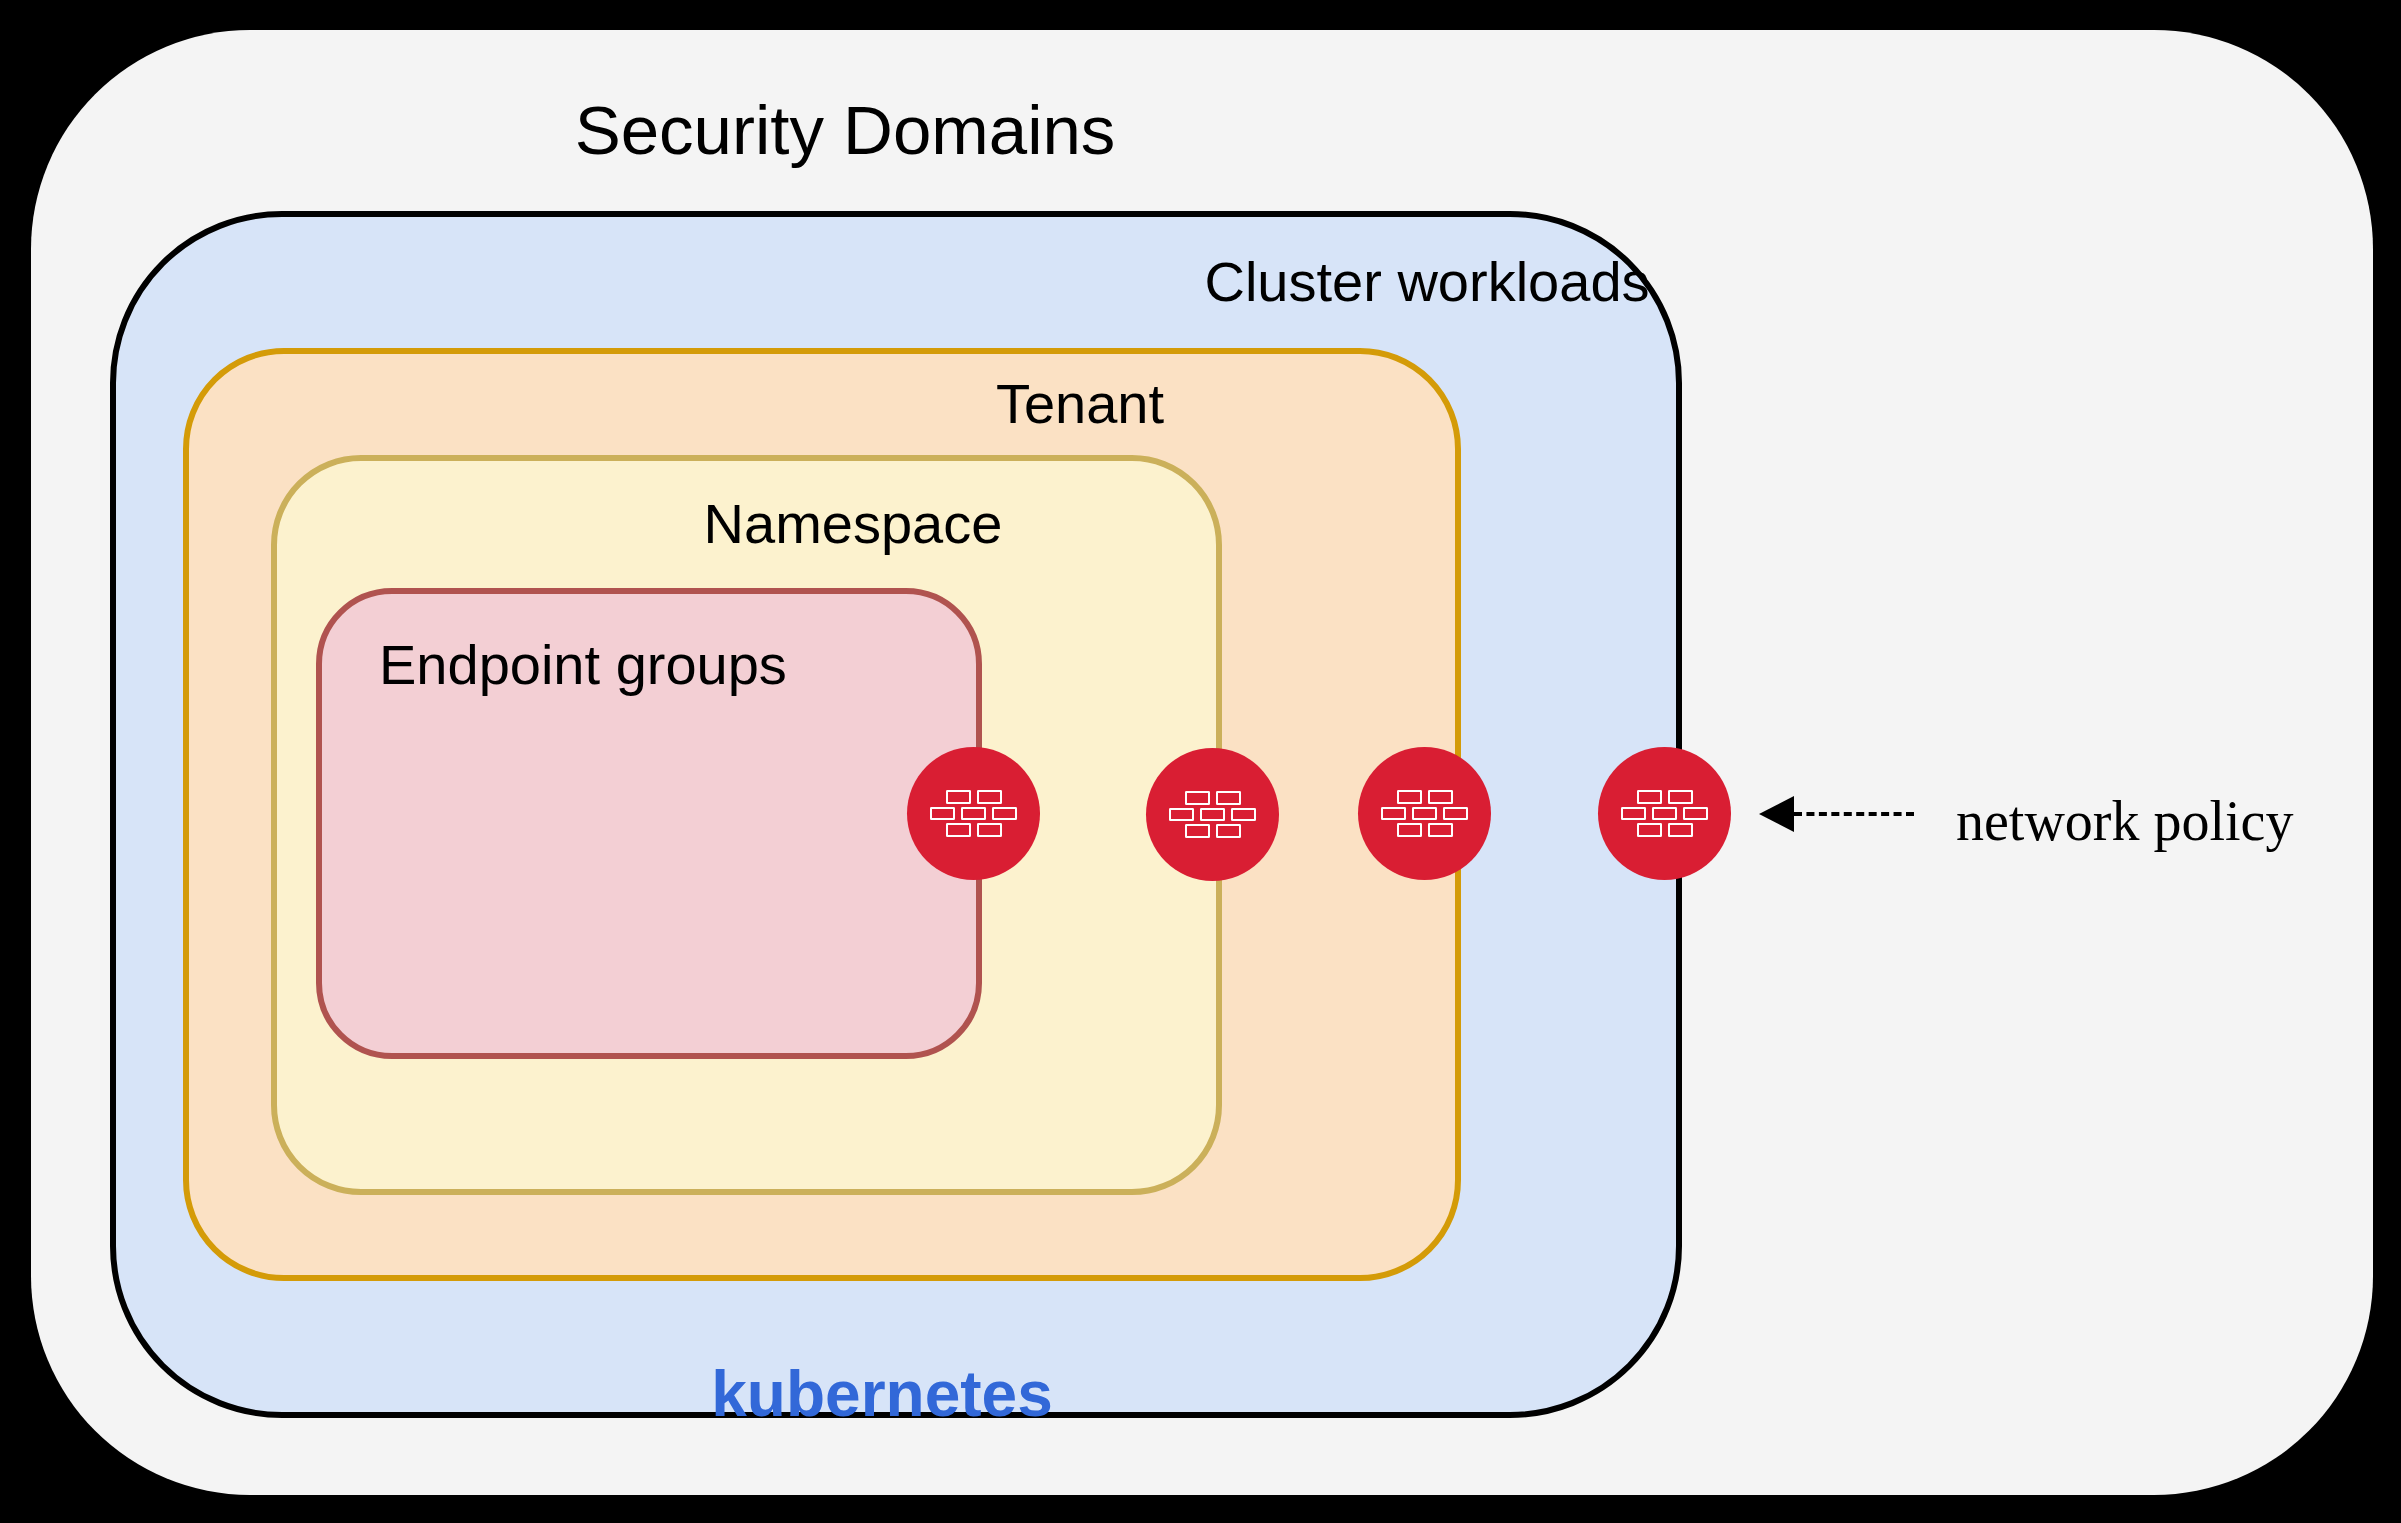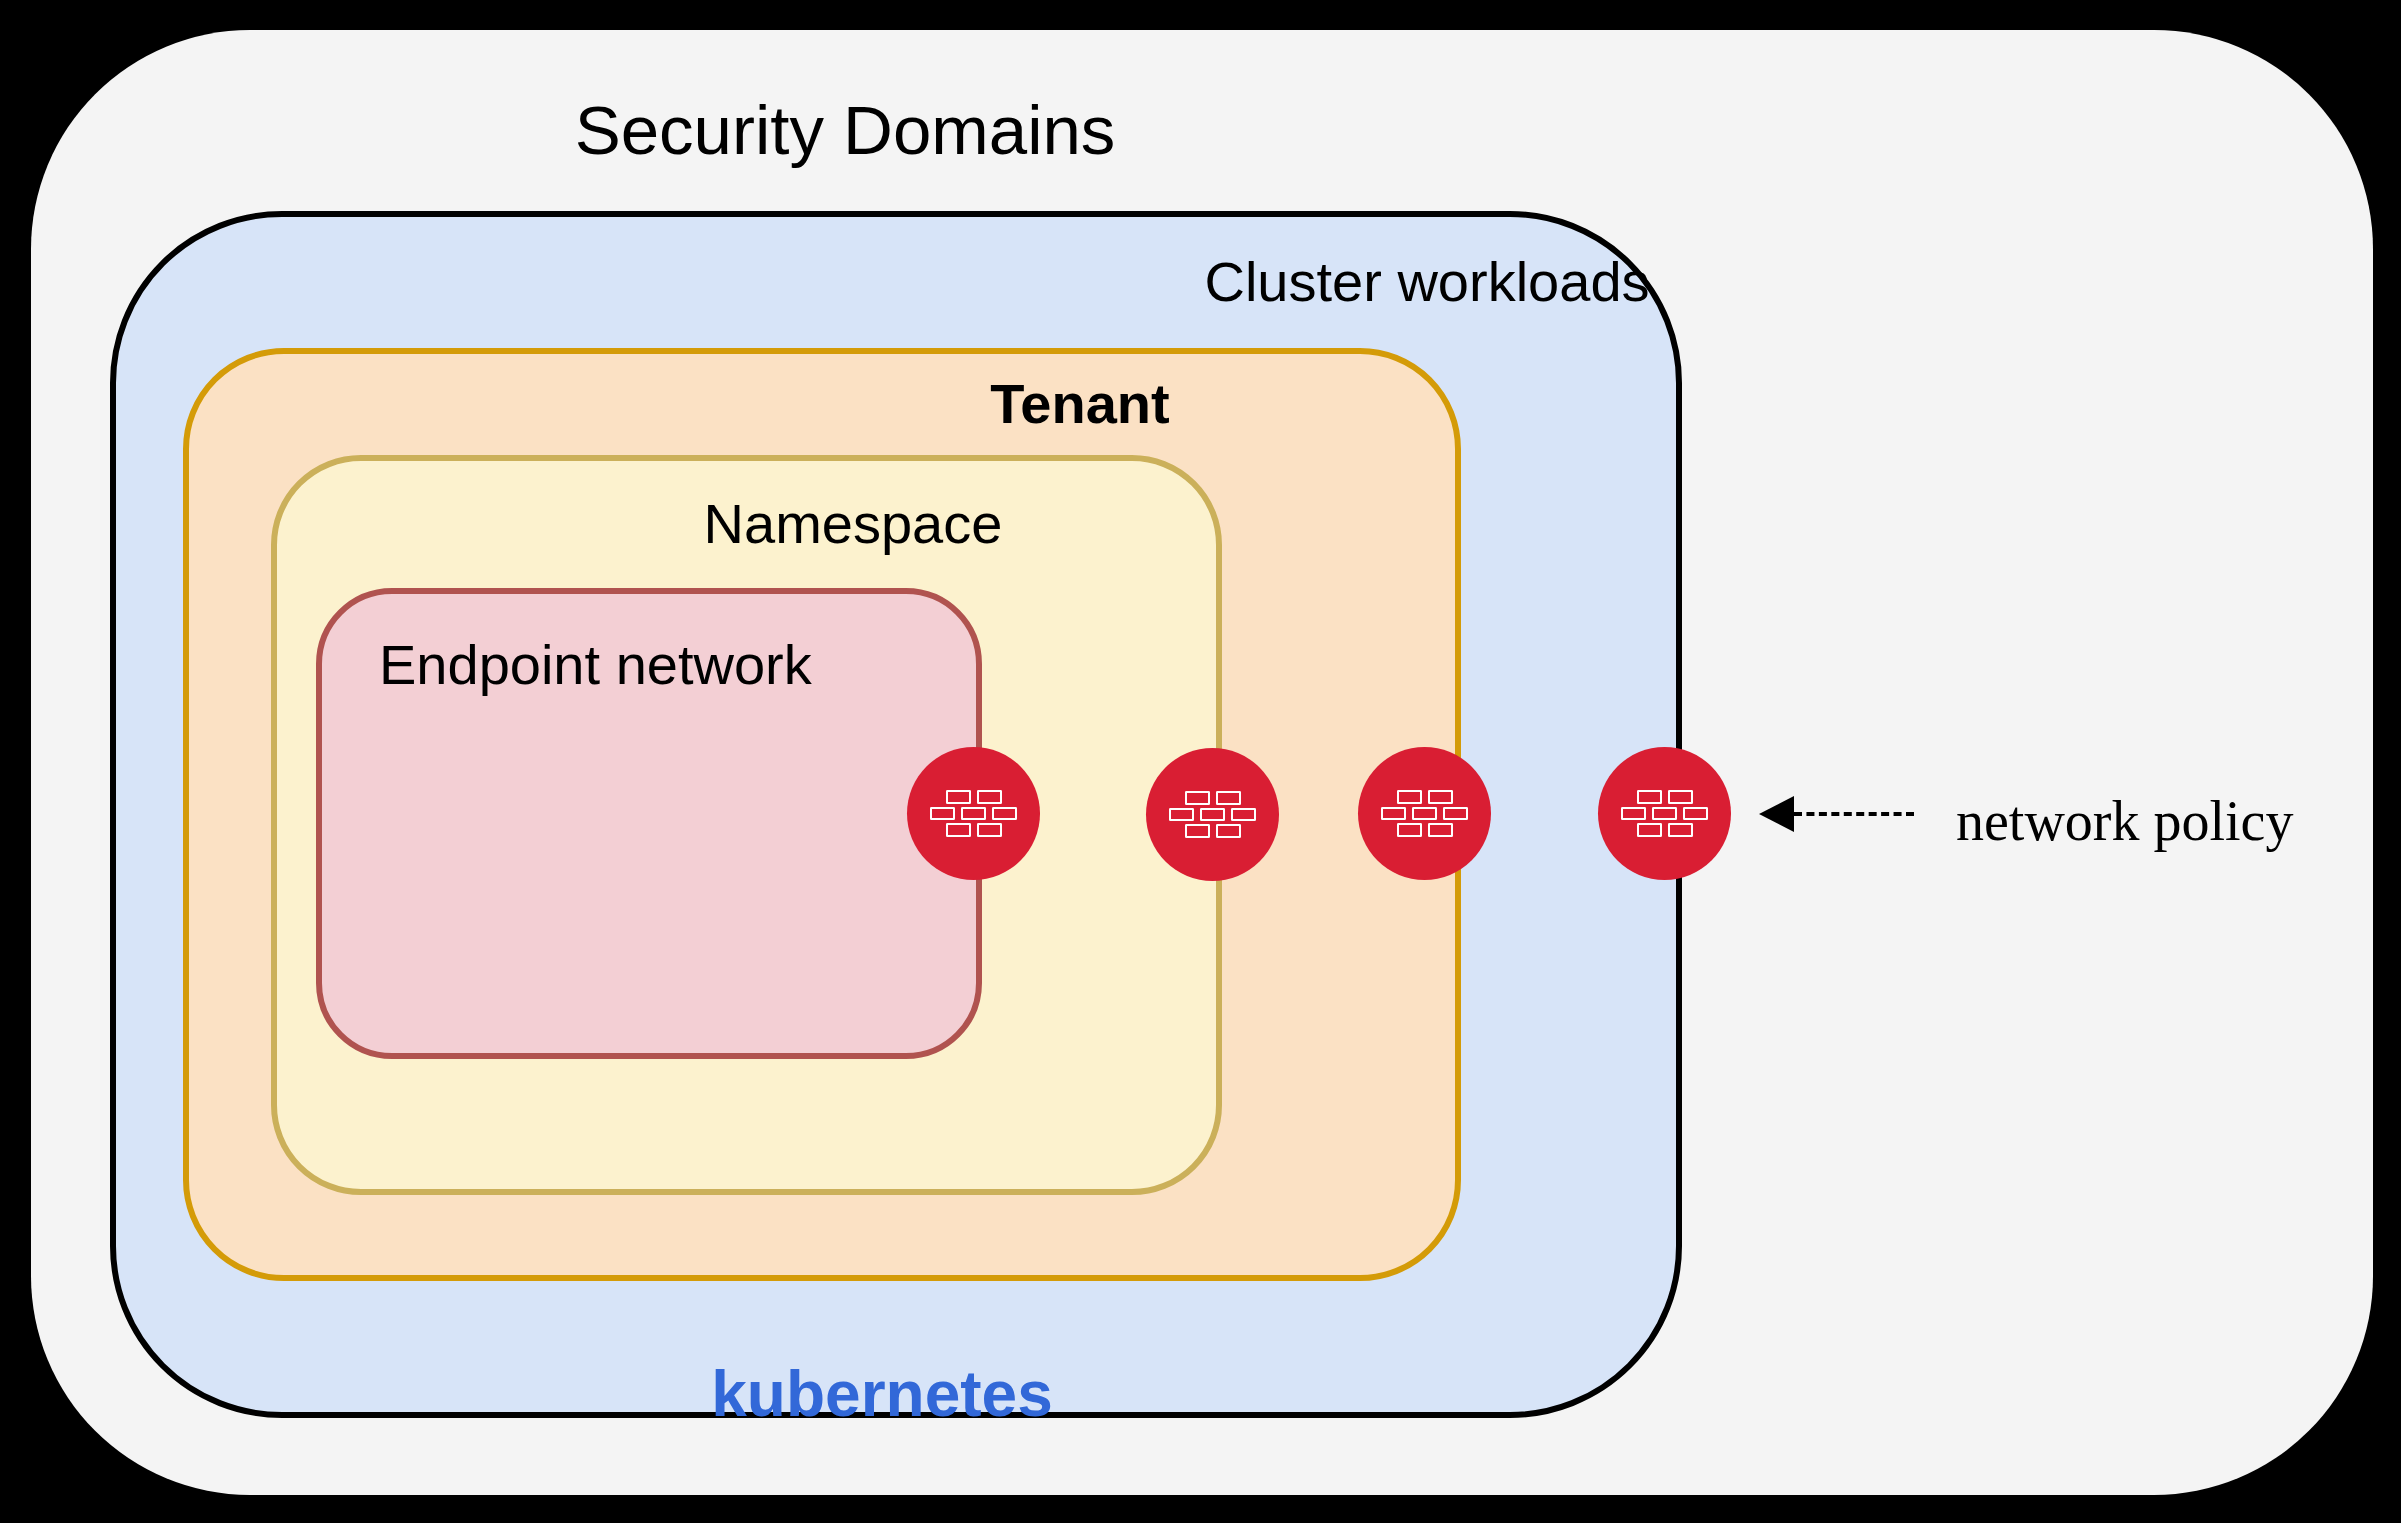--- a/index.html
+++ b/index.html
@@ -67,21 +67,21 @@
     border-radius: 76px;
   }
   .box-label {
     position: absolute;
     font-size: 56px;
     line-height: 1;
     color: #000;
     white-space: nowrap;
   }
   .label-cluster   { left: 1391px; top: 254px;  transform: translateX(-50%); margin-left: 36px; }
-  .label-tenant    { left: 1080px; top: 376px;  transform: translateX(-50%); font-weight: bold; }
+  .label-tenant    { left: 1080px; top: 376px;  transform: translateX(-50%); }
   .label-namespace { left: 853px; top: 496px;  transform: translateX(-50%); }
   .label-endpoint  { left: 379px;  top: 637px; }
   .label-kubernetes {
     position: absolute;
     left: 882px; top: 1334px;
     transform: translateX(-50%);
     font-size: 64px;
     font-weight: bold;
     line-height: 1;
     color: var(--kubernetes-color, #3268D8);
@@ -151,21 +151,21 @@
   <div class="diagram-title">Security Domains</div>
 
   <div class="box box-cluster"></div>
   <div class="box box-tenant"></div>
   <div class="box box-namespace"></div>
   <div class="box box-endpoint"></div>
 
   <div class="box-label label-cluster">Cluster workloads</div>
   <div class="box-label label-tenant">Tenant</div>
   <div class="box-label label-namespace">Namespace</div>
-  <div class="box-label label-endpoint">Endpoint network</div>
+  <div class="box-label label-endpoint">Endpoint groups</div>
 
   <div class="label-kubernetes">kubernetes</div>
 
   <div class="fw fw-1">
   <div class="brickwall">
     <div class="brick-row">
       <span class="brick"></span>
       <span class="brick"></span>
     </div>
     <div class="brick-row">

